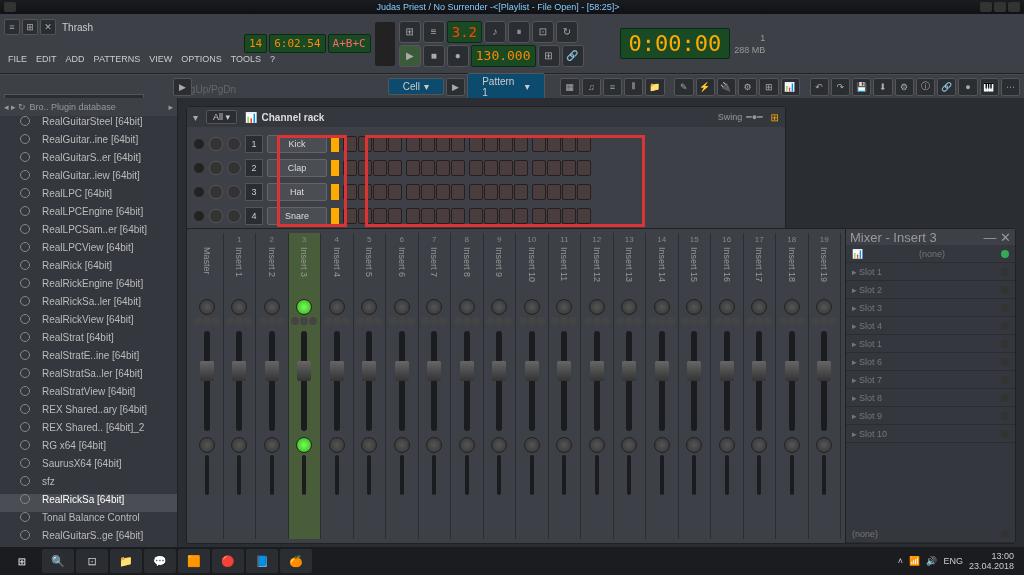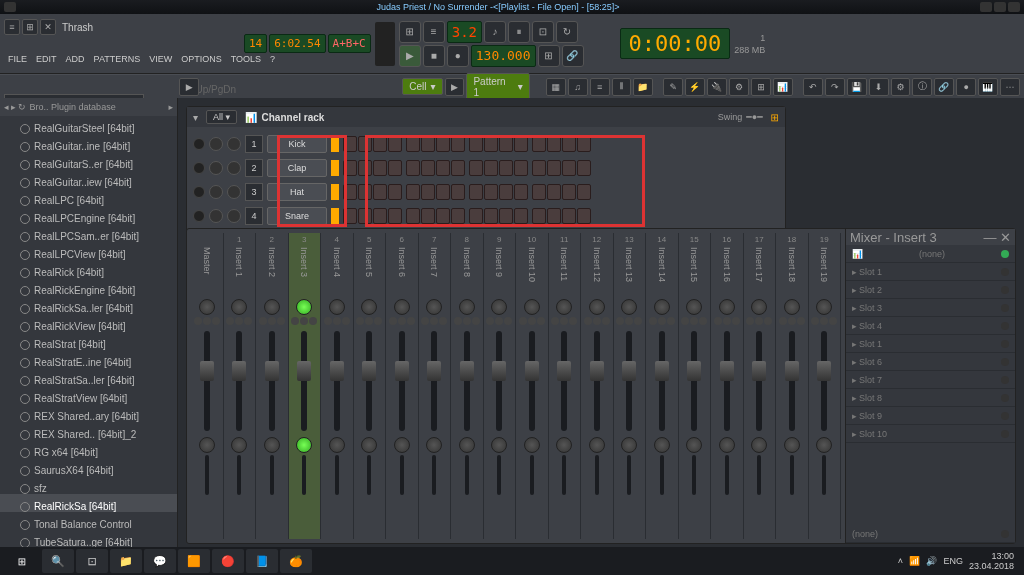--- a/index.html
+++ b/index.html
@@ -21,27 +21,27 @@
 .transport{display:flex;align-items:center;gap:4px;padding:4px;}
 .lcd{background:#1a4a24;border:1px solid #0a2a14;color:#f80;font-family:monospace;padding:2px 4px;font-size:11px;border-radius:2px;}
 .lcd.big{font-size:22px;padding:2px 8px;color:#fa0;margin-left:32px;}
 .tbtn{width:22px;height:22px;background:#2a2d32;border:1px solid #555;border-radius:3px;display:flex;align-items:center;justify-content:center;color:#aaa;font-size:10px;}
 .tbtn.play{background:#3a5a3a;}
 .segblock{display:flex;flex-direction:column;gap:2px;}
 .segrow{display:flex;gap:2px;}
 .tempo-dots{width:20px;height:44px;background:#222;border-radius:2px;}
 .memtxt{font-size:9px;color:#999;text-align:right;}
 .toolbar2{height:24px;background:#3d4046;border-top:1px solid #4a4d53;display:flex;align-items:center;padding:0 4px;gap:2px;}
-.patsel{background:#4d7c0f;border:1px solid #555;color:#ccc;font-size:10px;padding:2px 6px;border-radius:2px;display:flex;align-items:center;gap:4px;}
+.patsel{background:#0c4a6e;border:1px solid #555;color:#ccc;font-size:10px;padding:2px 14px;border-radius:2px;display:flex;align-items:center;gap:4px;}
 .icobtn{width:20px;height:18px;background:#2a2d32;border:1px solid #555;border-radius:2px;display:flex;align-items:center;justify-content:center;color:#aaa;font-size:9px;}
 .main{display:flex;height:450px;}
 .browser{width:178px;background:#34373d;border-right:1px solid #222;display:flex;flex-direction:column;}
 .brhead{height:18px;background:#3d4046;display:flex;align-items:center;padding:0 4px;font-size:9px;color:#999;gap:4px;}
 .brlist{overflow:hidden;flex:1;}
-.britem{height:18px;display:flex;align-items:flex-end;padding-left:20px;font-size:10px;color:#bbb;gap:4px;cursor:pointer;}
+.britem{height:18px;display:flex;align-items:flex-start;padding-left:20px;font-size:10px;color:#bbb;gap:12px;cursor:pointer;}
 .britem.sel{background:#4a4d53;color:#fff;}
 .gear{width:10px;height:10px;border:1px solid #888;border-radius:50%;position:relative;}
 .content{flex:1;position:relative;background:#2a2d32;}
 .chrack{position:absolute;left:8px;top:8px;width:600px;background:#3d4046;border:1px solid #222;border-radius:3px;}
 .chrack-head{height:20px;background:#34373d;display:flex;align-items:center;padding:0 6px;gap:8px;font-size:10px;}
 .dropdown{background:#2a2d32;border:1px solid #555;padding:1px 6px;border-radius:2px;color:#ccc;font-size:9px;}
 .chtitle{color:#ddd;font-weight:bold;display:flex;align-items:center;gap:4px;}
 .swing{display:flex;align-items:center;gap:4px;margin-left:auto;font-size:9px;color:#999;}
 .chbody{padding:6px;}
 .chrow{display:flex;align-items:center;height:22px;gap:4px;margin-bottom:2px;}
@@ -278,21 +278,21 @@
         <div class="britem sel">
           <span class="gear"></span>
           <span>RealRickSa [64bit]</span>
         </div>
         <div class="britem">
           <span class="gear"></span>
           <span>Tonal Balance Control</span>
         </div>
         <div class="britem">
           <span class="gear"></span>
-          <span>TubeSatura..ge [64bit]</span>
+          <span>RealGuitarS..ge [64bit]</span>
         </div>
       </div>
   </div>
 
   <div class="content">
 
     <div class="chrack">
       <div class="chrack-head">
         <span>▾</span>
         <span class="dropdown"><span>All</span> ▾</span>

